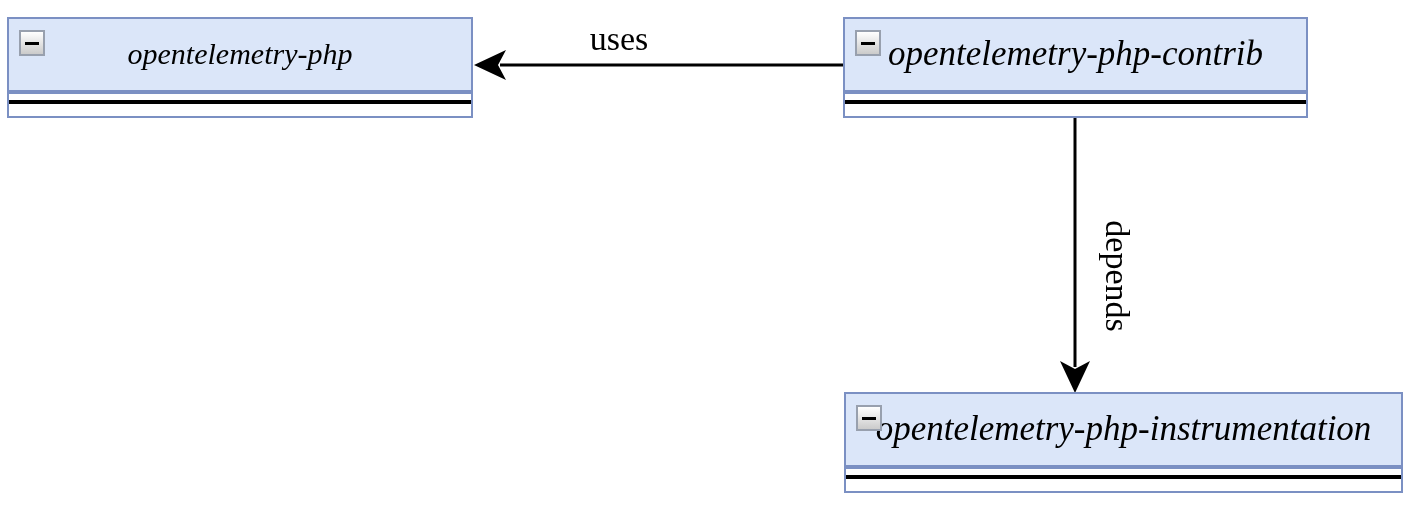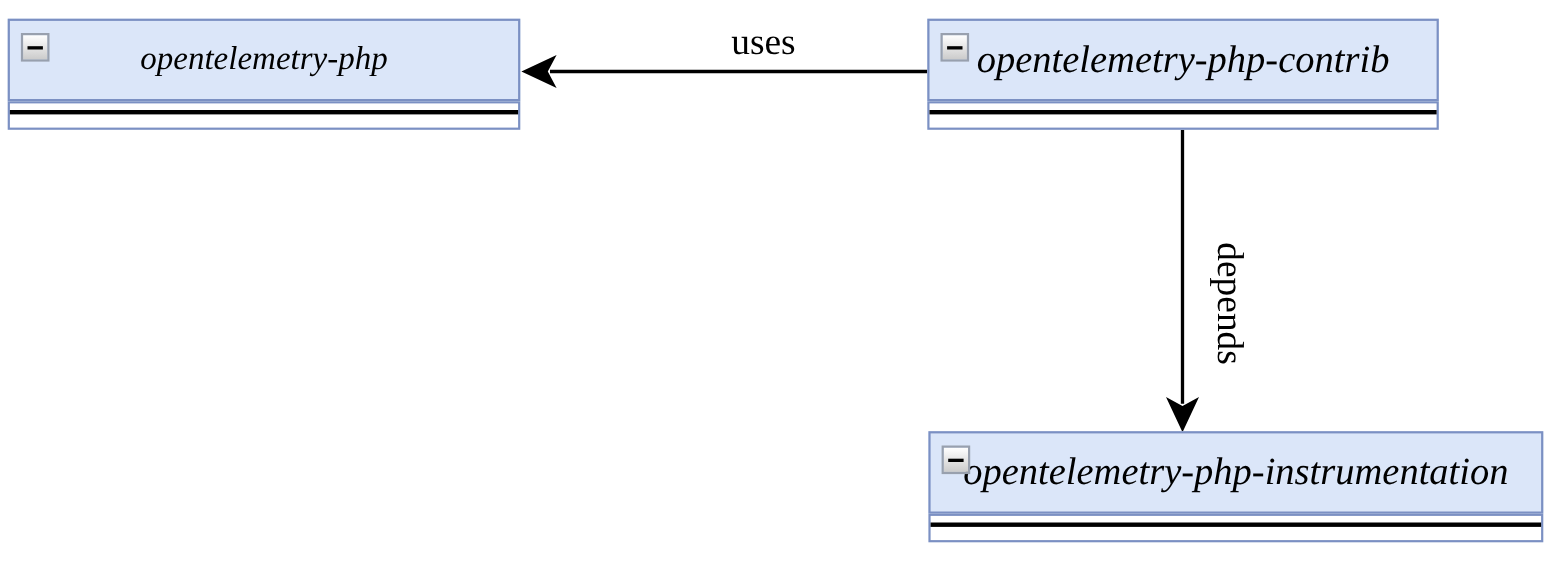--- a/index.html
+++ b/index.html
@@ -60,21 +60,21 @@
 
   .pkg-1{left:7px;top:17px;width:466px;}
   .pkg-2{left:843px;top:17px;width:465px;}
   .pkg-3{left:844px;top:392px;width:559px;}
 
   .edge-label{
     position:absolute;
     font-size:34px;color:var(--label-text);
     white-space:nowrap;line-height:1;
   }
-  .uses-label{left:694px;top:22px;transform:translateX(-50%);}
+  .uses-label{left:619px;top:22px;transform:translateX(-50%);}
   .depends-label{
     left:1117px;top:276px;
     transform:translate(-50%,-50%) rotate(90deg);
   }
 </style>
 </head>
 <body>
 
 <div class="canvas">
 

